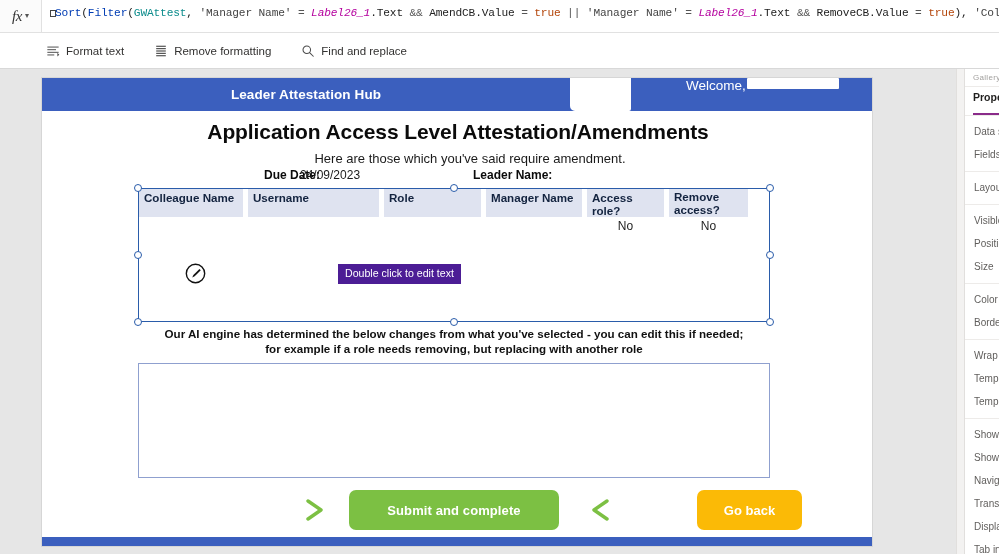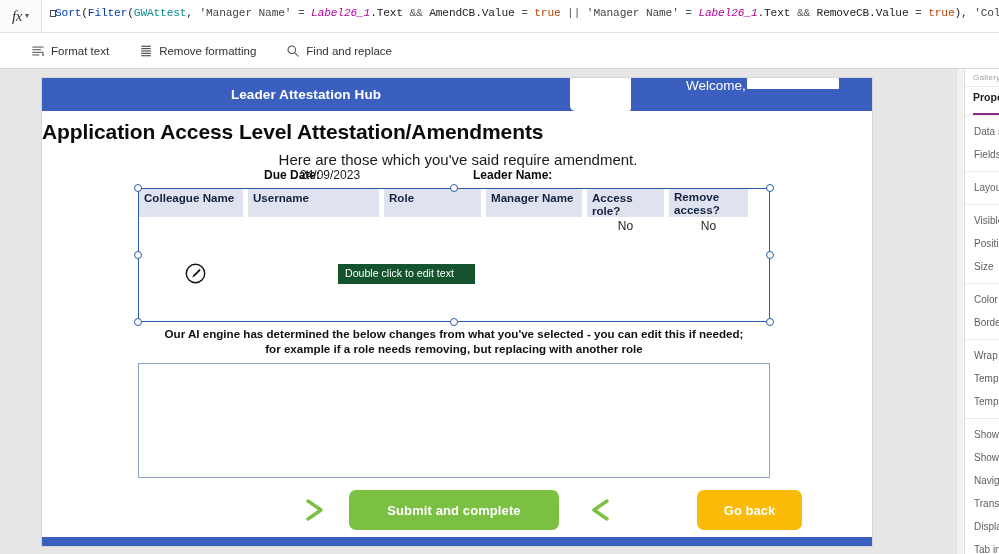--- a/index.html
+++ b/index.html
@@ -74,21 +74,21 @@
 
   
   .toolbar {
     position: absolute;
     top: 33px; left: 0;
     width: 999px; height: 36px;
     background: #ffffff;
     border-bottom: 1px solid #d8d8d8;
     display: flex;
     align-items: center;
-    padding-left: 27px;
+    padding-left: 42px;
     gap: 22px;
   }
   .tb-item {
     display: flex; align-items: center;
     gap: 6px;
     font-size: 11.5px;
     color: #323130;
     cursor: default;
     padding: 3px 4px;
   }
@@ -151,30 +151,31 @@
     width: 92px; height: 11px;
     background: #ffffff;
     margin-left: 1px;
     border-radius: 1px;
     vertical-align: -1px;
   }
 
   .app-title {
     position: absolute;
     top: 42px; left: 0; width: 832px;
+    text-align: center;
     font-size: 21px;
     font-weight: bold;
     color: #0b0b0b;
     letter-spacing: -.1px;
   }
   .app-sub {
     position: absolute;
-    top: 73px; left: 0; width: 832px;
+    top: 73px; left: 12px; width: 832px;
     text-align: center;
-    font-size: 15px;
+    font-size: 13px;
     color: #1a1a1a;
   }
 
   .duedate-row {
     position: absolute;
     top: 90px; left: 0; width: 832px; height: 20px;
   }
   .dd-label {
     position: absolute; left: 194px; top: 0;
     font-size: 12px; font-weight: bold; color: #0b0b0b; padding-left: 28px;
@@ -236,24 +237,24 @@
     border-radius: 50%;
     background: #ffffff;
     border: 1.6px solid #2a5caa;
     z-index: 40;
   }
 
   
   .tooltip {
     position: absolute;
     left: 296px; top: 186px;
-    background: #14532d;
+    background: #4c1d95;
     color: #ffffff;
     font-size: 10.6px;
-    padding: 3px 21px 4px 7px;
+    padding: 3px 7px 4px 7px;
     white-space: nowrap;
     z-index: 60;
     line-height: 13px;
   }
 
   
   .cursor-ico {
     position: absolute;
     left: 143px; top: 185px;
     width: 21px; height: 21px;

